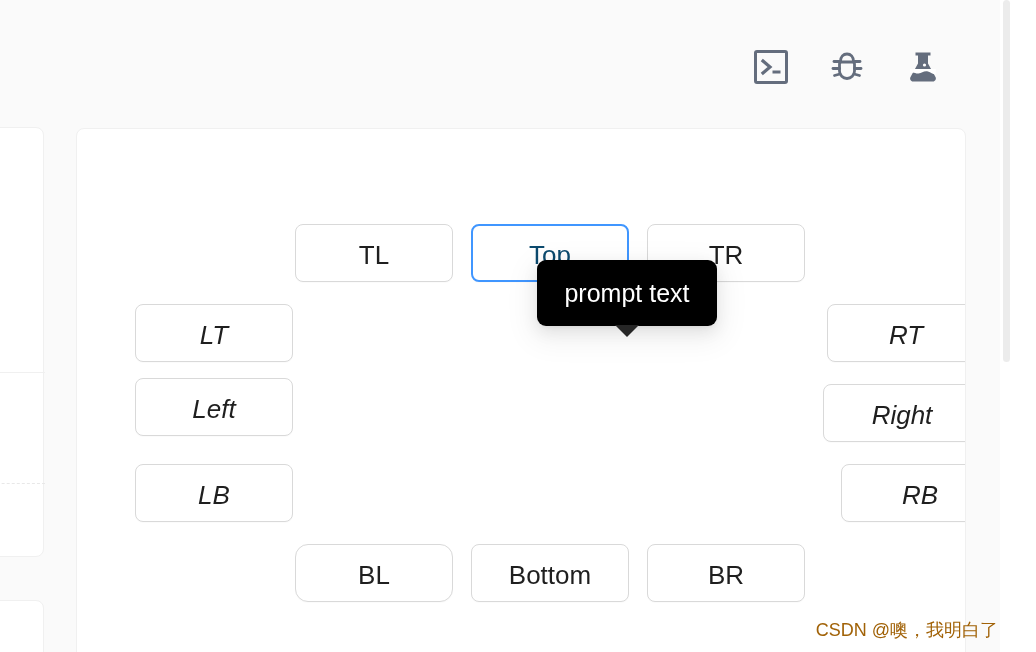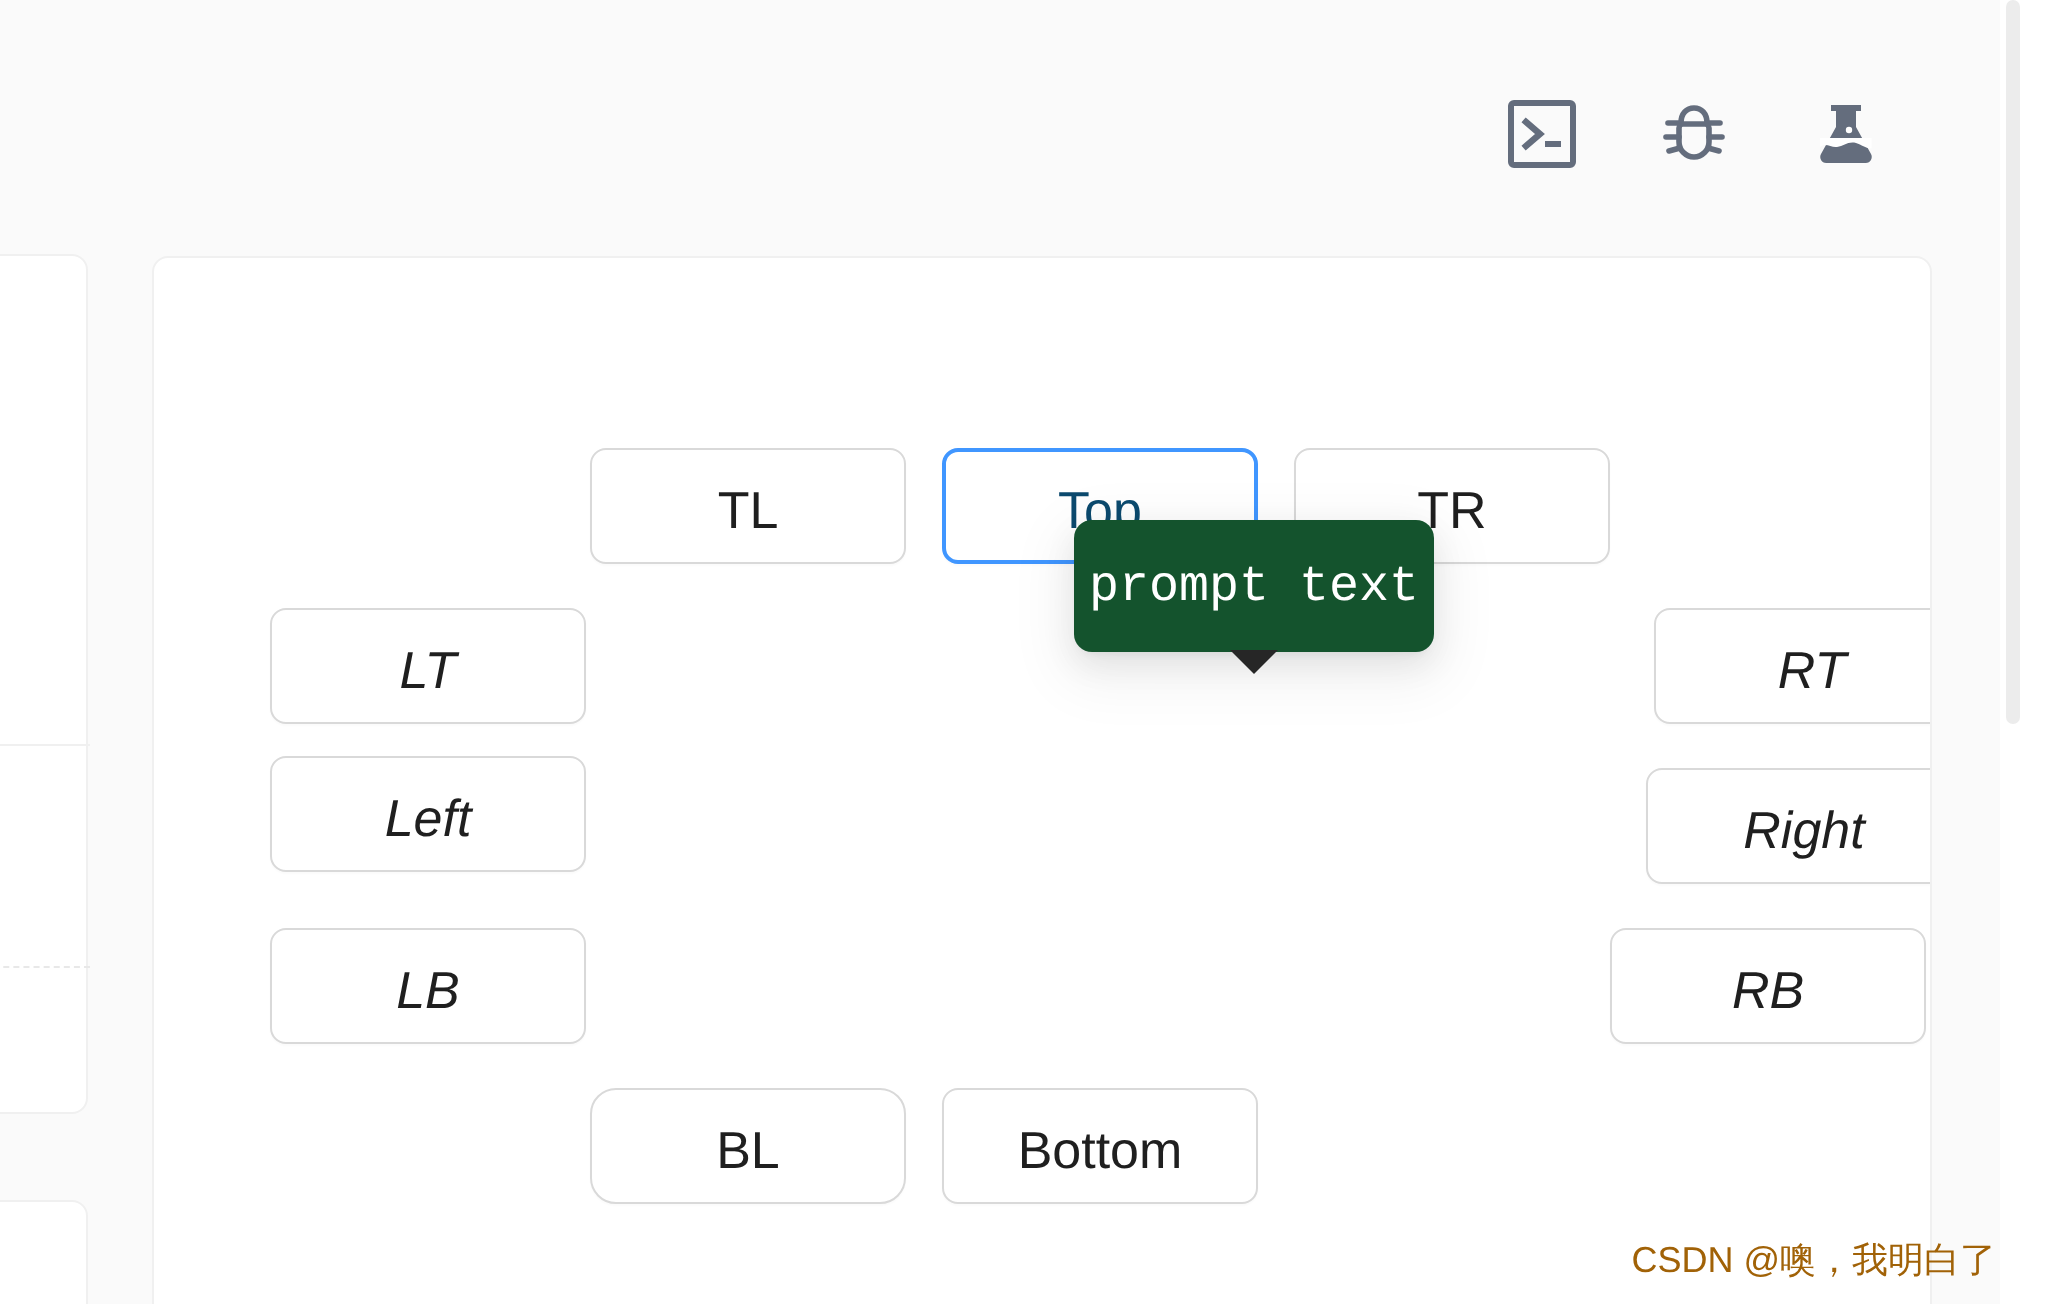--- a/index.html
+++ b/index.html
@@ -151,37 +151,37 @@
   .pos-tl     { left: 218px; top: 95px; }
   .pos-top    { left: 394px; top: 95px; }
   .pos-tr     { left: 570px; top: 95px; }
   
   .pos-lt     { left: 58px;  top: 175px; }
   .pos-left   { left: 58px;  top: 249px; }
   .pos-lb     { left: 58px;  top: 335px; }
   
   .pos-rt     { left: 750px; top: 175px; }
   .pos-right  { left: 746px; top: 255px; }
-  .pos-rb     { left: 728px; top: 335px; }
+  .pos-rb     { left: 764px; top: 335px; }
   
   .pos-bl     { left: 218px; top: 415px; border-radius: 13px; }
   .pos-bottom { left: 394px; top: 415px; }
   .pos-br     { left: 570px; top: 415px; }
 
   
   .tooltip {
     position: absolute;
     left: 460px;
     top: 131px;
     width: 180px;
     height: 66px;
-    background: #14532d;
+    background: #000000;
     border-radius: 9px;
     color: #ffffff;
-    font-family: Liberation Mono, monospace;
+    font-family: Liberation Sans, sans-serif;
     font-size: 25px;
     display: flex;
     align-items: center;
     justify-content: center;
     box-shadow: 0 6px 16px rgba(0, 0, 0, 0.08),
                 0 3px 6px -4px rgba(0, 0, 0, 0.12),
                 0 9px 28px 8px rgba(0, 0, 0, 0.05);
     z-index: 20;
   }
   .tooltip-arrow {
@@ -290,20 +290,21 @@
         <button class="btn side pos-lt">LT</button>
         <button class="btn side pos-left">Left</button>
         <button class="btn side pos-lb">LB</button>
 
         <button class="btn side pos-rt">RT</button>
         <button class="btn side pos-right">Right</button>
         <button class="btn side pos-rb">RB</button>
 
         <button class="btn wide pos-bl">BL</button>
         <button class="btn wide pos-bottom">Bottom</button>
+        <button class="btn wide pos-br">BR</button>
 
       </div>
     </div>
 
   </div>
 
   <div class="scrollbar-track">
     <div class="scrollbar-thumb"></div>
   </div>
 

